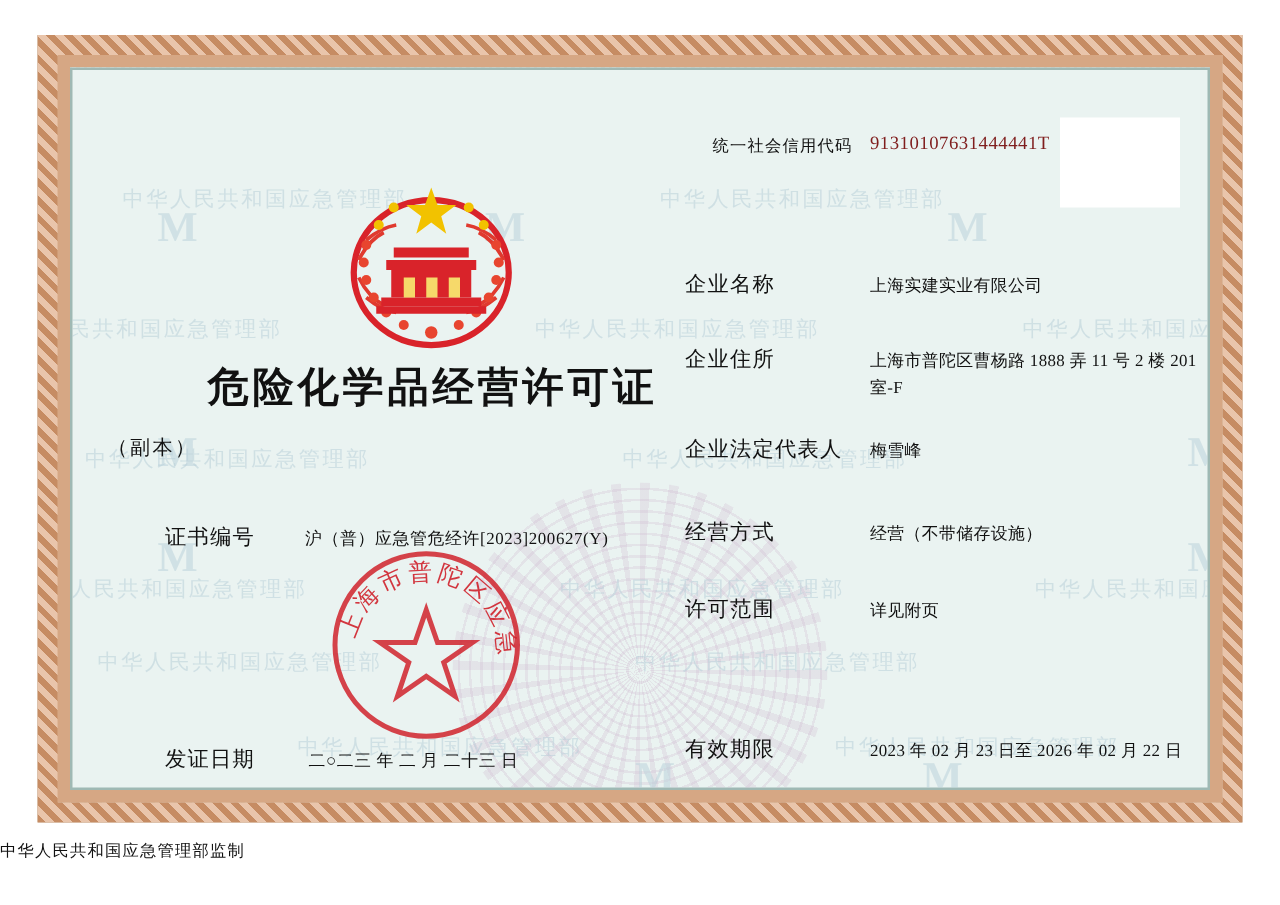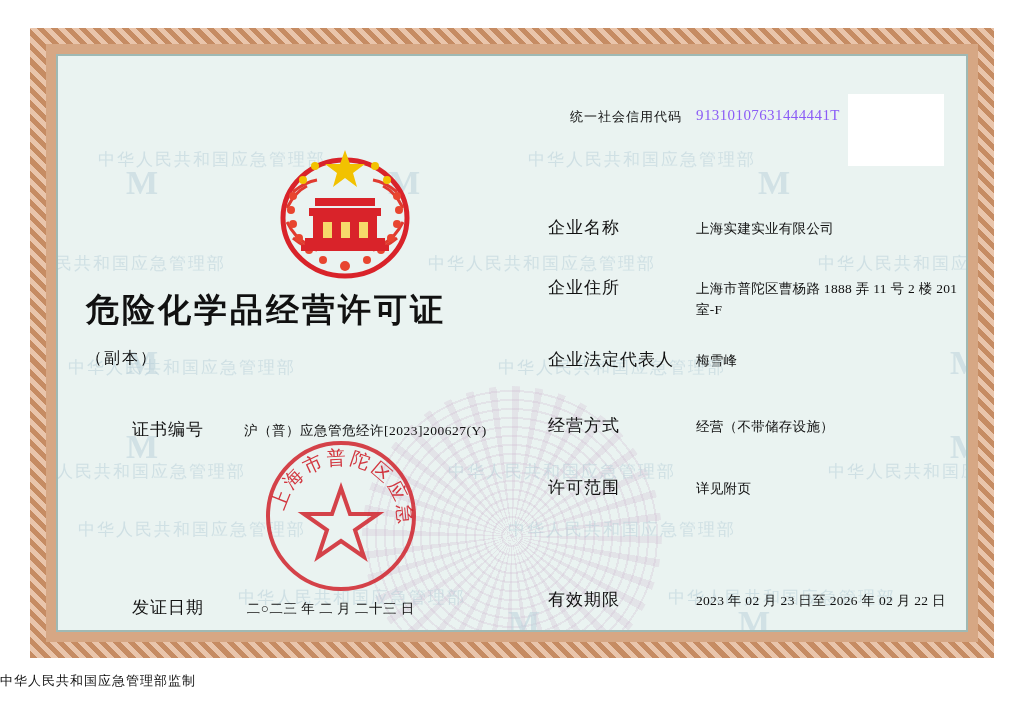--- a/index.html
+++ b/index.html
@@ -125,21 +125,21 @@
     left: 185px;
     top: 62px;
     width: 148px;
     height: 148px;
   }
   .title-main {
     position: absolute;
     left: 0;
     top: 212px;
     width: 440px;
-    text-align: left;
+    text-align: right;
     font-size: 33px;
     font-weight: bold;
     letter-spacing: 3px;
     color: #111;
     font-family: "Liberation Serif", serif;
   }
   .title-sub {
     position: absolute;
     left: 0;
     top: 272px;
@@ -198,21 +198,21 @@
     font-size: 13px;
     color: #111;
     letter-spacing: 1px;
   }
   .credit-value {
     position: absolute;
     left: 148px;
     top: -1px;
     font-size: 15px;
     letter-spacing: 0.4px;
-    color: #8b5cf6;
+    color: #7f1d1d;
   }
   .photo-box {
     position: absolute;
     left: 790px;
     top: 38px;
     width: 96px;
     height: 72px;
     background: #ffffff;
   }
   .seal {

